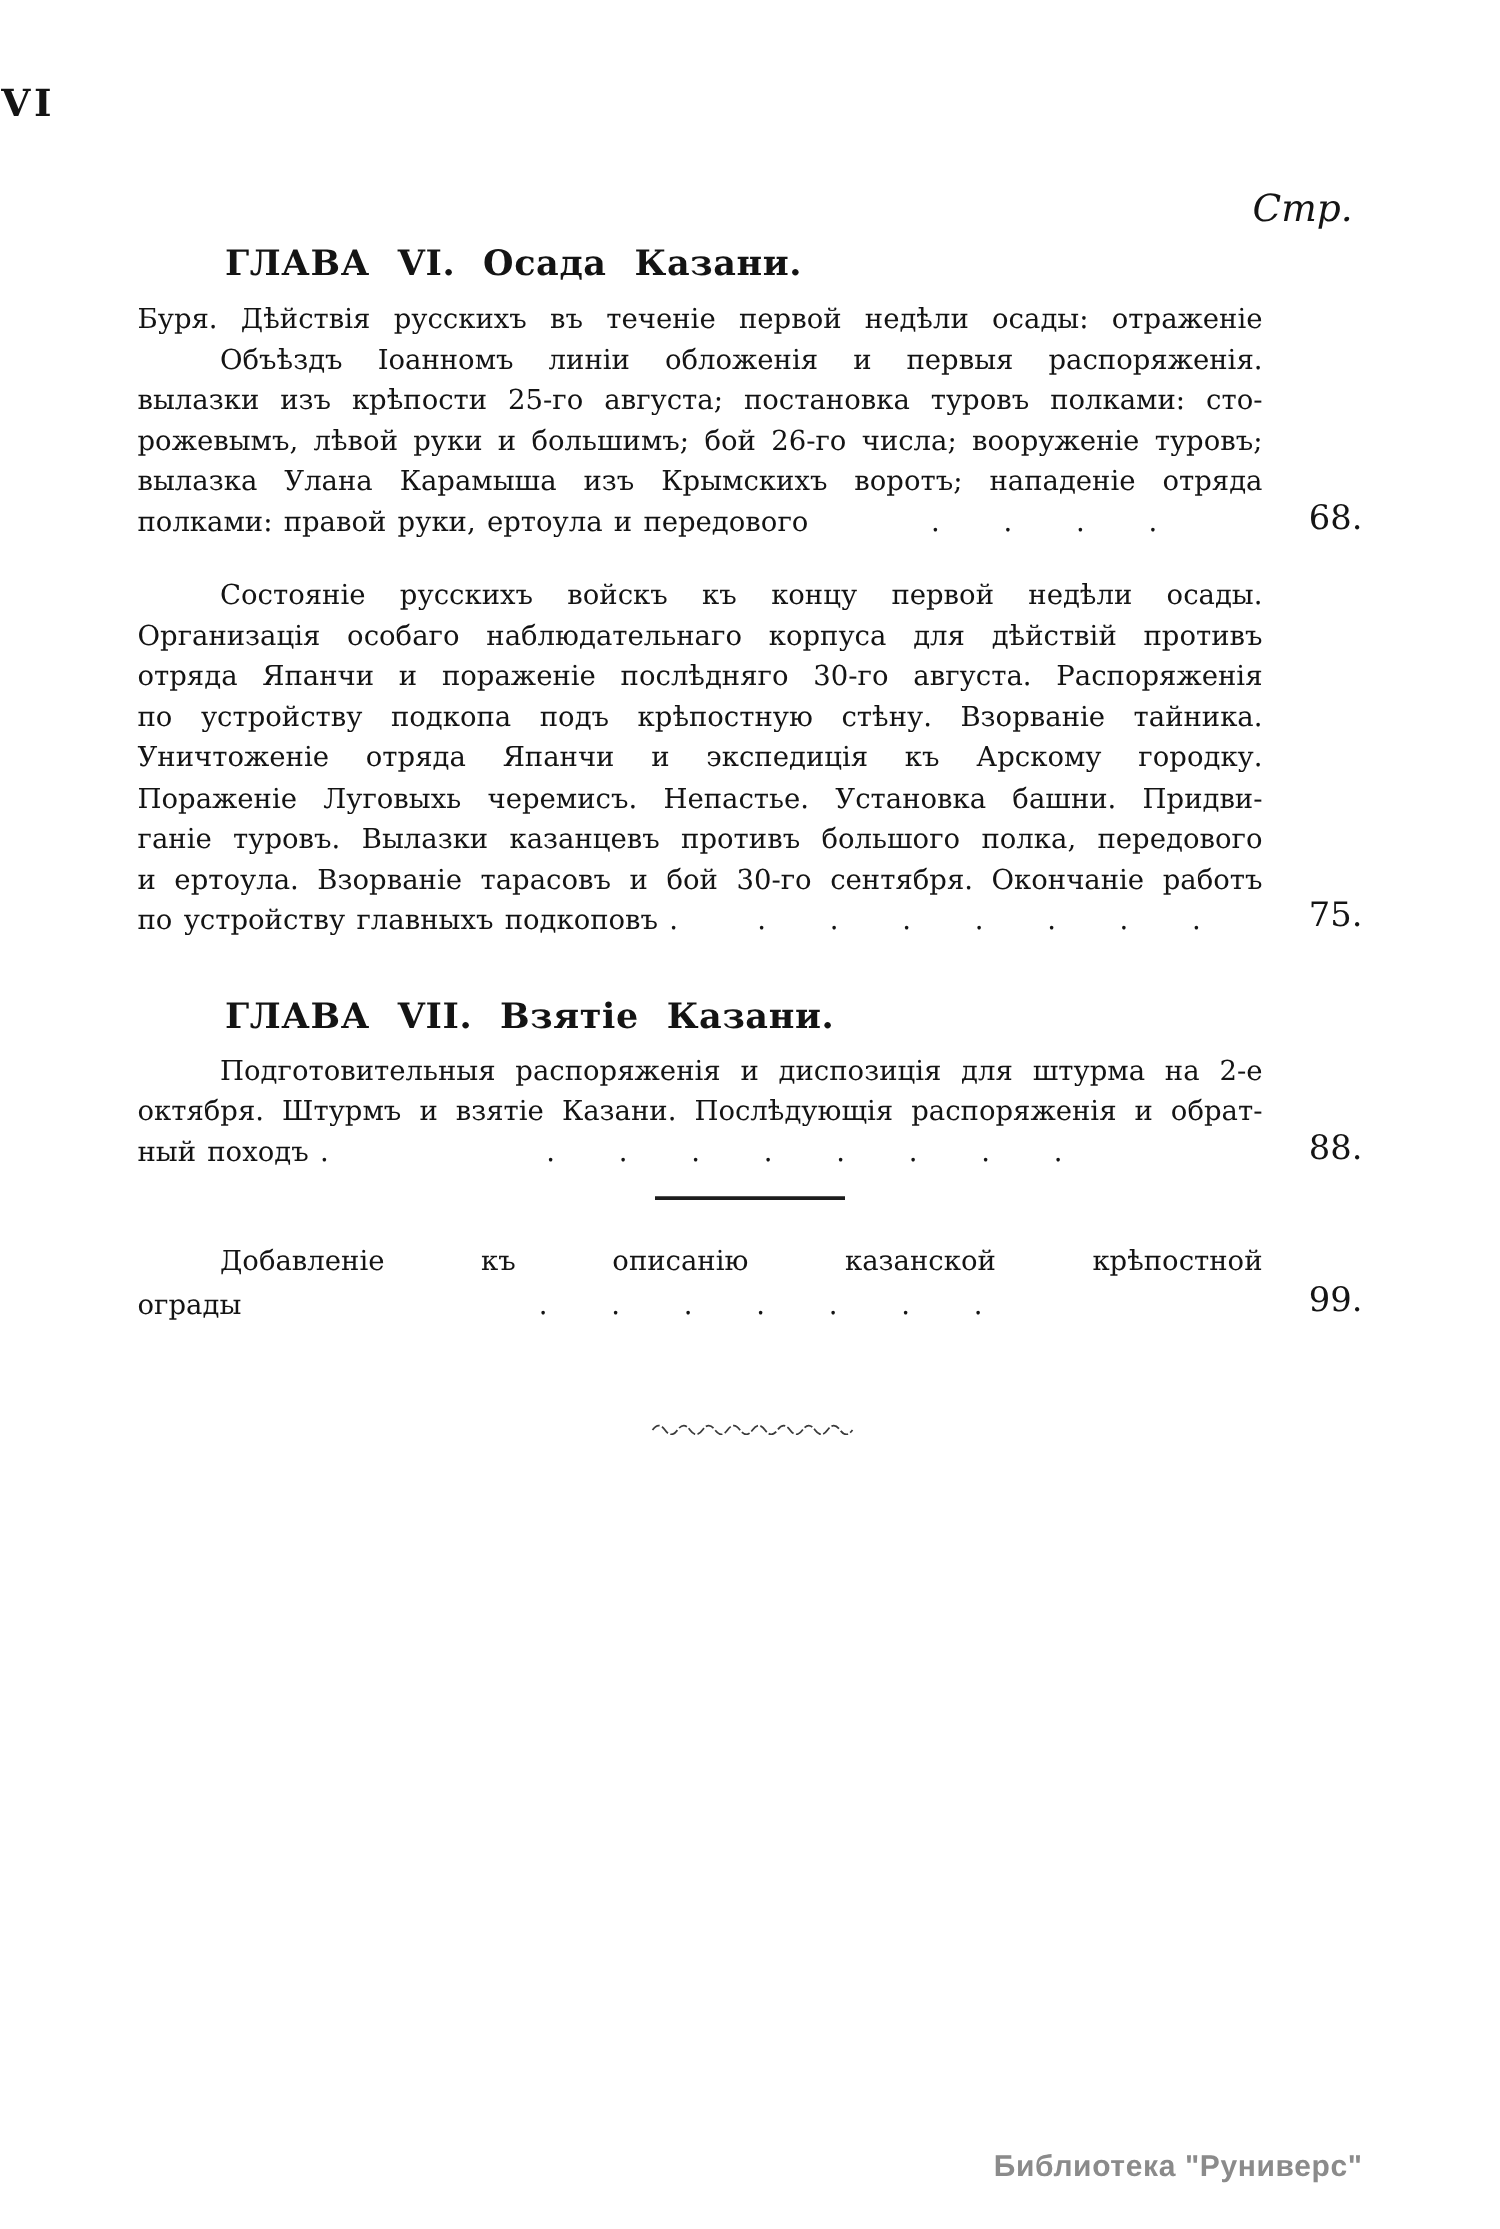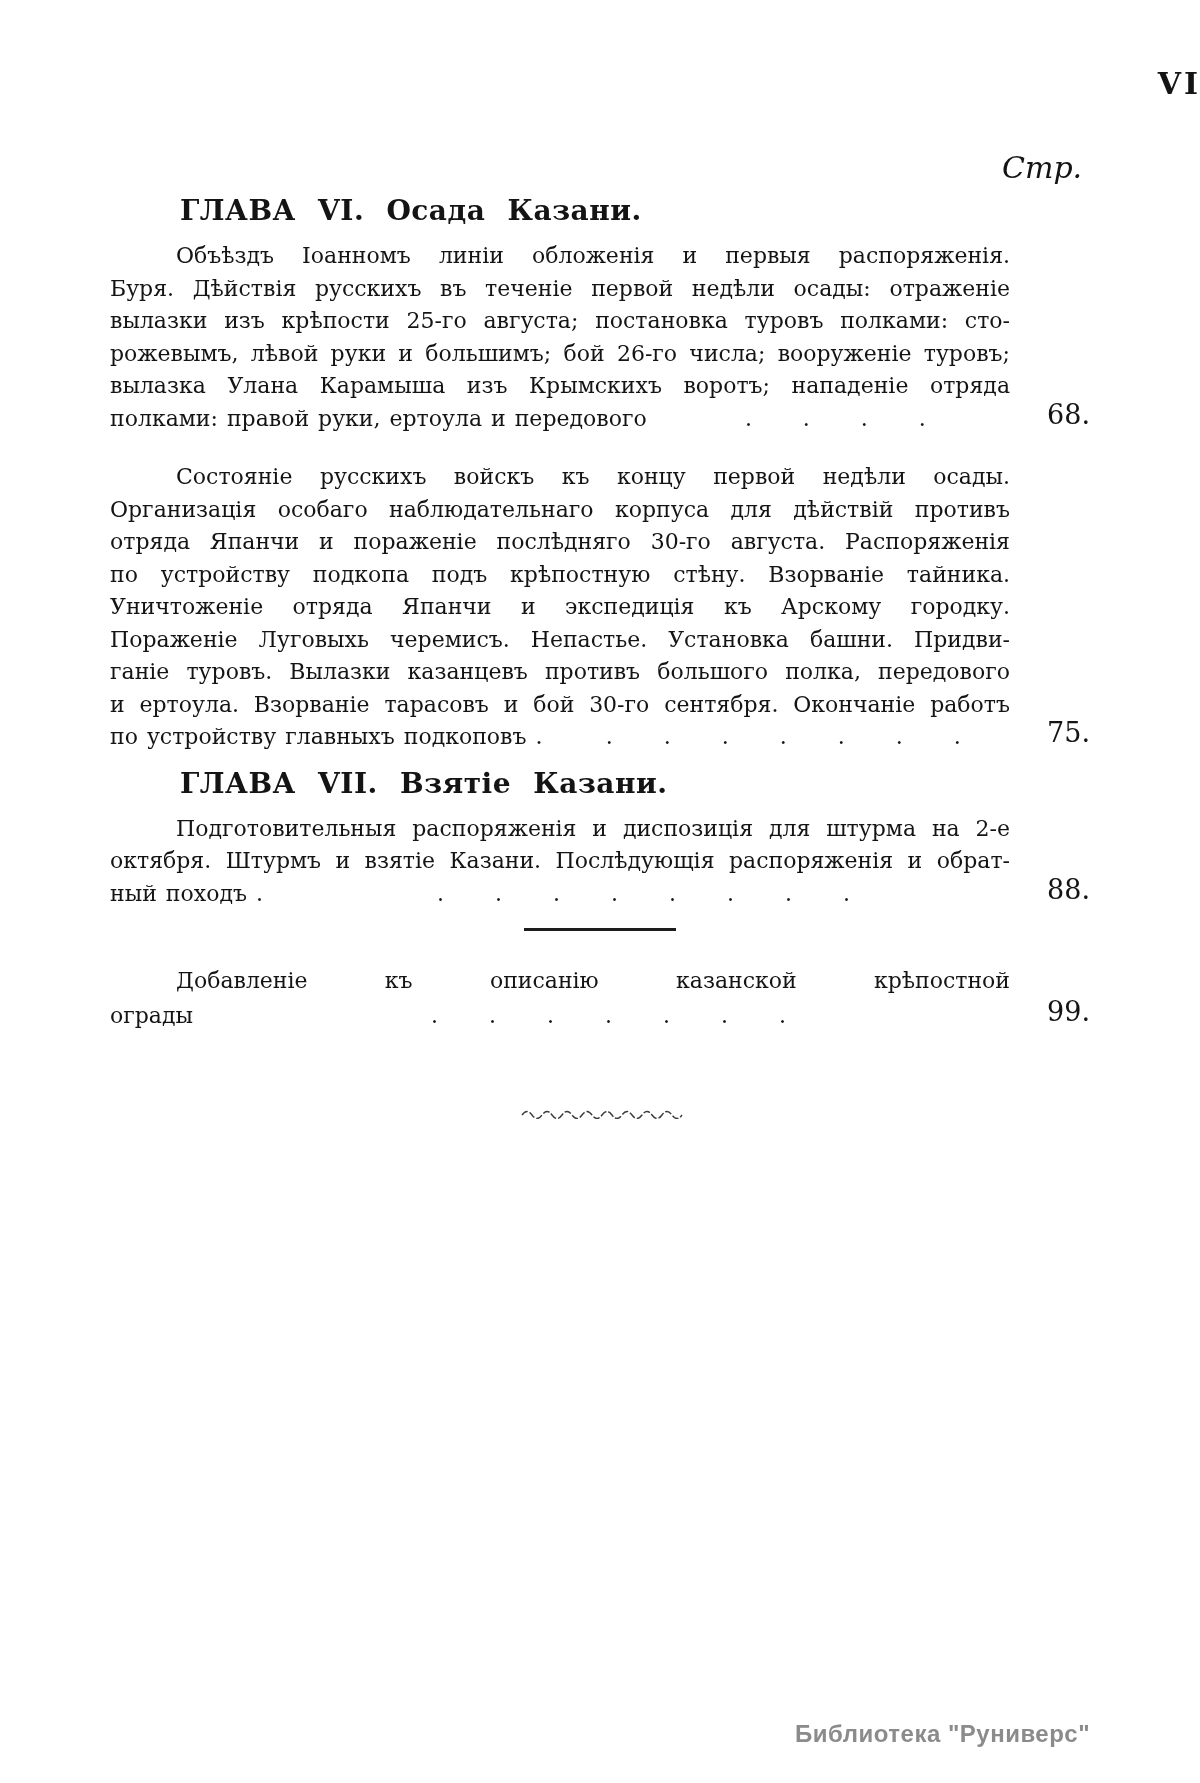--- a/index.html
+++ b/index.html
@@ -6,32 +6,32 @@
   .page{
     position:relative;
     width:1200px;height:1783px;
     background:#ffffff;
     color:#141414;
     font-family:"DejaVu Serif", serif;
     overflow:hidden;
   }
   .folio{
     position:absolute;top:66px;left:1px;width:100%;
-    text-align:right;font-size:30px;font-weight:700;letter-spacing:3px;
+    text-align:left;font-size:30px;font-weight:700;letter-spacing:3px;
   }
   .col-header{
     position:absolute;top:150px;left:1002px;
     font-style:italic;font-size:30px;
   }
   .content{position:absolute;left:110px;top:194px;width:900px;}
   .chapter-heading{
     margin:0 0 13px 70px;
     font-size:28px;font-weight:700;word-spacing:12px;letter-spacing:0.5px;
   }
-  .chapter-heading.second{margin-top:13px;}
+  .chapter-heading.second{margin-top:42px;}
   .entry{position:relative;}
   .entry.e1{margin-bottom:26px;}
   .entry.e2{margin-bottom:12px;}
   .tline{
     font-size:22px;line-height:32.5px;
     text-align:justify;text-align-last:justify;
     word-spacing:2px;
   }
   .tline.indent{text-indent:66px;}
   .tline.last{
@@ -66,22 +66,22 @@
 
   <div class="folio">VI</div>
 
   <div class="col-header">Стр.</div>
 
   <div class="content">
 
     <div class="chapter-heading">ГЛАВА VI. Осада Казани.</div>
 
     <div class="entry e1">
+      <div class="tline">Буря. Дѣйствія русскихъ въ теченіе первой недѣли осады: отраженіе</div>
       <div class="tline indent">Объѣздъ Іоанномъ линіи обложенія и первыя распоряженія.</div>
-      <div class="tline">Буря. Дѣйствія русскихъ въ теченіе первой недѣли осады: отраженіе</div>
       <div class="tline">вылазки изъ крѣпости 25-го августа; постановка туровъ полками: сто-</div>
       <div class="tline">рожевымъ, лѣвой руки и большимъ; бой 26-го числа; вооруженіе туровъ;</div>
       <div class="tline">вылазка Улана Карамыша изъ Крымскихъ воротъ; нападеніе отряда</div>
       <div class="tline last">
         <span class="txt">полками: правой руки, ертоула и передового</span>
         <span class="dots">. . . .</span>
         <span class="pnum">68.</span>
       </div>
     </div>
 

